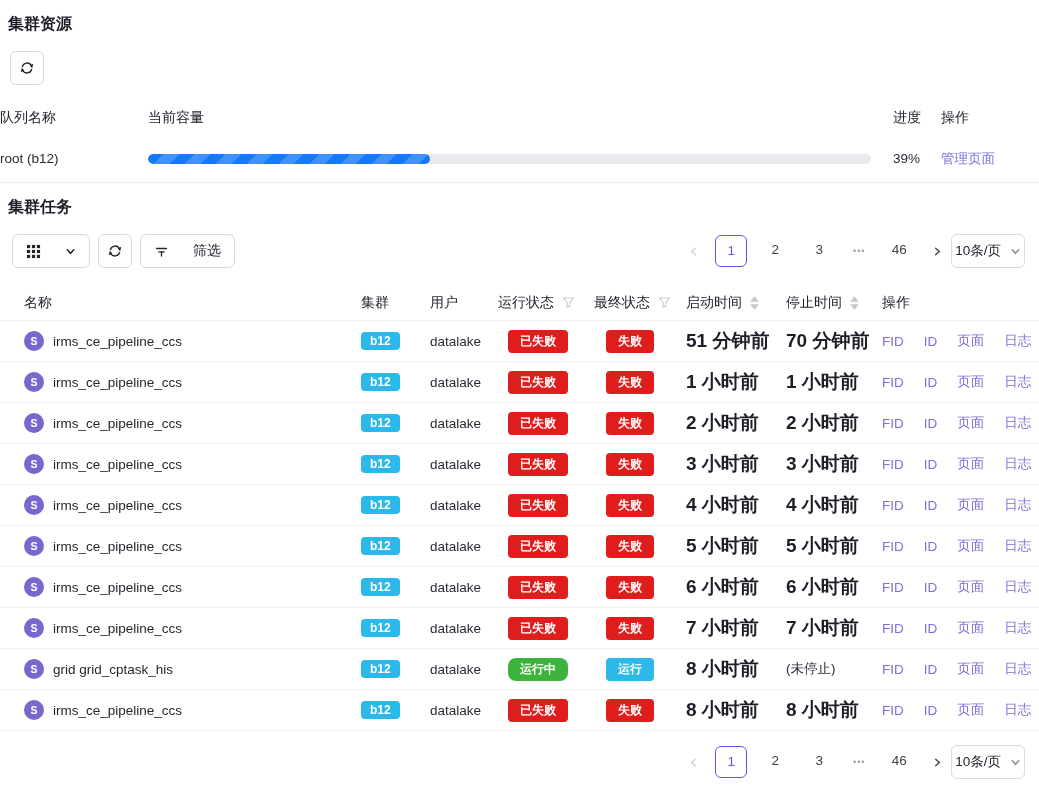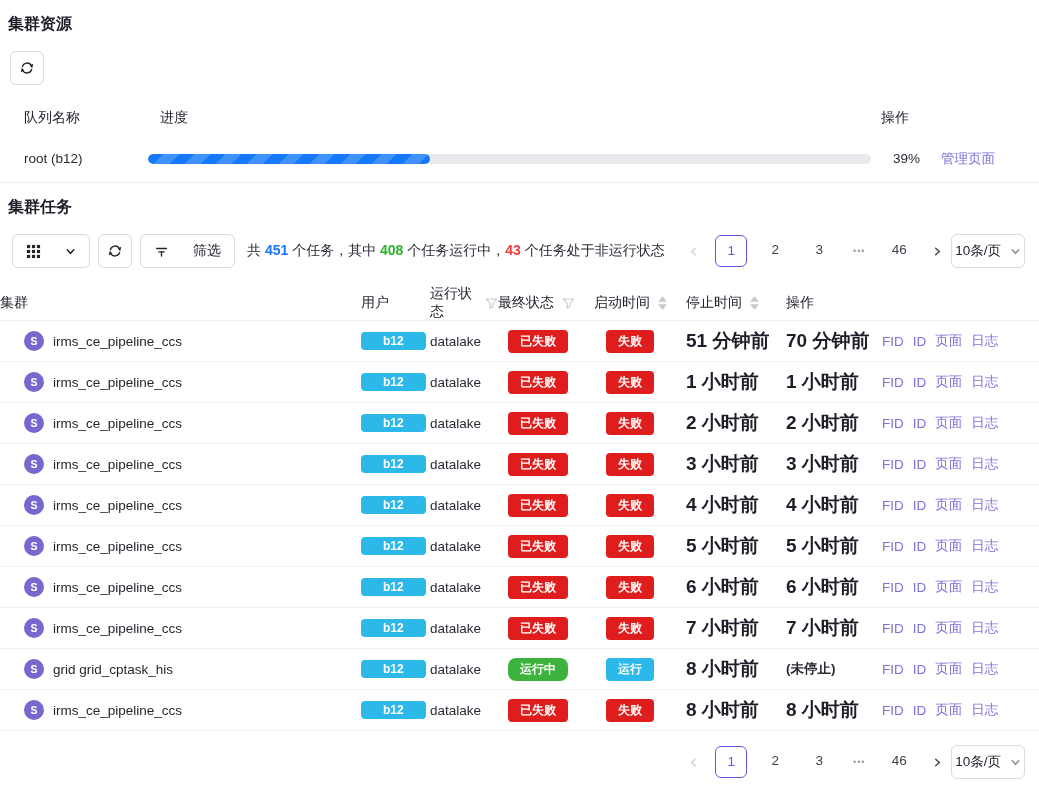--- a/index.html
+++ b/index.html
@@ -24,21 +24,21 @@
     color:#23232e;cursor:pointer;padding:0;
   }
   .icon-btn{width:34px;}
   #res-refresh{margin:16px 0 0 10px;}
   svg{display:block;}
 
   
   .res-header,.res-row{display:grid;grid-template-columns:148px 1fr 60px 98px;align-items:center;}
   .res-header{height:34px;margin-top:16px;font-weight:500;color:#23232e;}
   .res-row{height:48px;border-bottom:1px solid #ececf0;font-size:13.5px;}
-  .cell-queue{padding-left:24px;}
+  .cell-queue{}
   .cell-capacity{padding-right:10px;}
   .cell-progress{padding-left:12px;}
   .progress-track{height:10px;border-radius:5px;background:var(--track);overflow:hidden;}
   .progress-fill{height:100%;border-radius:5px;
     background:repeating-linear-gradient(135deg,var(--accent-blue) 0 11px,var(--stripe-blue) 11px 22px);}
   .link{color:var(--link-purple);cursor:pointer;text-decoration:none;}
 
   
   .toolbar{display:flex;align-items:center;margin:15px 14px 0 10px;height:36px;}
   .tool-btn{padding:0 13px;font-size:14px;}
@@ -64,28 +64,28 @@
   
   .task-header,.task-row{display:grid;grid-template-columns:361px 69px 68px 96px 92px 100px 96px 1fr;align-items:center;}
   .task-header{height:36px;margin-top:16px;font-weight:500;color:#23232e;border-bottom:1px solid var(--row-line);}
   .task-header .h-cell{display:flex;align-items:center;gap:8px;}
   .h-name{padding-left:24px;}
   .funnel,.sorter{color:var(--muted);cursor:pointer;display:inline-flex;flex-direction:column;line-height:0;}
   .task-row{height:41px;border-bottom:1px solid var(--row-line);font-size:13.5px;}
   .cell-name{display:flex;align-items:center;gap:9px;padding-left:24px;color:#26262e;}
   .avatar{width:20px;height:20px;border-radius:50%;background:#7568cf;color:#fff;font-size:10.5px;font-weight:700;
     display:inline-flex;align-items:center;justify-content:center;flex:none;}
-  .tag{display:inline-block;padding:2px 22px;border-radius:4px;color:#fff;font-size:12px;font-weight:700;}
+  .tag{display:inline-block;padding:2px 9px;border-radius:4px;color:#fff;font-size:12px;font-weight:700;}
   .tag-cluster{background:var(--badge-cyan);}
   .badge{display:inline-block;padding:3px 12px;border-radius:4px;color:#fff;font-size:12px;font-weight:600;}
   .badge-red{background:var(--badge-red);} .badge-green{background:var(--badge-green);border-radius:8px;} .badge-cyan{background:var(--badge-cyan);}
   .cell-status{padding-left:10px;} .cell-fstatus{padding-left:12px;}
   .time{font-weight:700;font-size:19px;color:var(--text-dark);}
-  .time.plain{font-weight:700;font-size:13.5px;color:var(--text-main);}
-  .cell-ops{display:flex;align-items:center;gap:9px;}
+  .time.plain{font-weight:400;font-size:13.5px;color:var(--text-main);}
+  .cell-ops{display:flex;align-items:center;gap:20px;}
   .op-link{color:var(--link-purple);font-size:13.5px;cursor:pointer;}
 </style>
 </head>
 <body>
 
 
 
 
 <div class="section-title">集群资源</div>
 
@@ -95,20 +95,21 @@
       <path d="M5 10 A 7.3 7.3 0 0 1 18.6 8.6"></path>
       <path d="M19 14 A 7.3 7.3 0 0 1 5.4 15.4"></path>
     </g>
     <polygon points="21.5,5.8 19.8,12.2 16.1,8.3" fill="currentColor"></polygon>
     <polygon points="2.5,18.2 4.2,11.8 7.9,15.7" fill="currentColor"></polygon>
   </svg>
 </button>
 
 <div class="res-header">
   <div class="cell-queue">队列名称</div>
+  <div class="cell-capacity">当前容量</div>
   <div class="cell-progress">进度</div>
   <div>操作</div>
 </div>
 
 <div class="res-row">
   <div class="cell-queue">root (b12)</div>
   <div class="cell-capacity">
     <div class="progress-track">
       <div class="progress-fill" id="res-progress-fill" style="width: 39%;"></div>
     </div>
@@ -151,21 +152,20 @@
   </button>
   <button class="tool-btn gap8">
     <svg width="15" height="15" viewBox="0 0 20 20" fill="none" stroke="currentColor" stroke-width="1.8" stroke-linecap="round">
       <line x1="3.5" y1="6" x2="16.5" y2="6"></line>
       <line x1="6.5" y1="10.5" x2="13.5" y2="10.5"></line>
       <line x1="10" y1="10.5" x2="10" y2="16"></line>
     </svg>
     <span>筛选</span>
   </button>
 
-  <div class="summary"><span>共 </span><b class="num-blue">451</b><span> 个任务，其中 </span><b class="num-green">408</b><span> 个任务运行中，</span><b class="num-red">43</b><span> 个任务处于非运行状态</span></div>
 
   <div class="pagination">
       <span class="pag-chev disabled">
         <svg width="11" height="11" viewBox="0 0 12 12" fill="none" stroke="currentColor" stroke-width="1.6" stroke-linecap="round">
           <polyline points="8,2.5 4,6 8,9.5"></polyline>
         </svg>
       </span>
       <span class="page-num active">1</span>
       <span class="page-num">2</span>
       <span class="page-num">3</span>
@@ -180,20 +180,23 @@
   <button class="page-size-select">
     <span>10条/页</span>
     <svg width="11" height="11" viewBox="0 0 12 12" fill="none" stroke="#8d8d99" stroke-width="1.6" stroke-linecap="round">
       <polyline points="2.5,4 6,8 9.5,4"></polyline>
     </svg>
   </button>
 </div>
 
 
 <div class="task-header">
+  <div class="h-cell h-name">
+      <span>名称</span>
+    </div>
   <div class="h-cell">
       <span>集群</span>
     </div>
   <div class="h-cell">
       <span>用户</span>
     </div>
   <div class="h-cell">
     <span>运行状态</span>
     <span class="funnel">
       <svg width="13" height="13" viewBox="0 0 16 16" fill="none" stroke="currentColor" stroke-width="1.4" stroke-linejoin="round">

